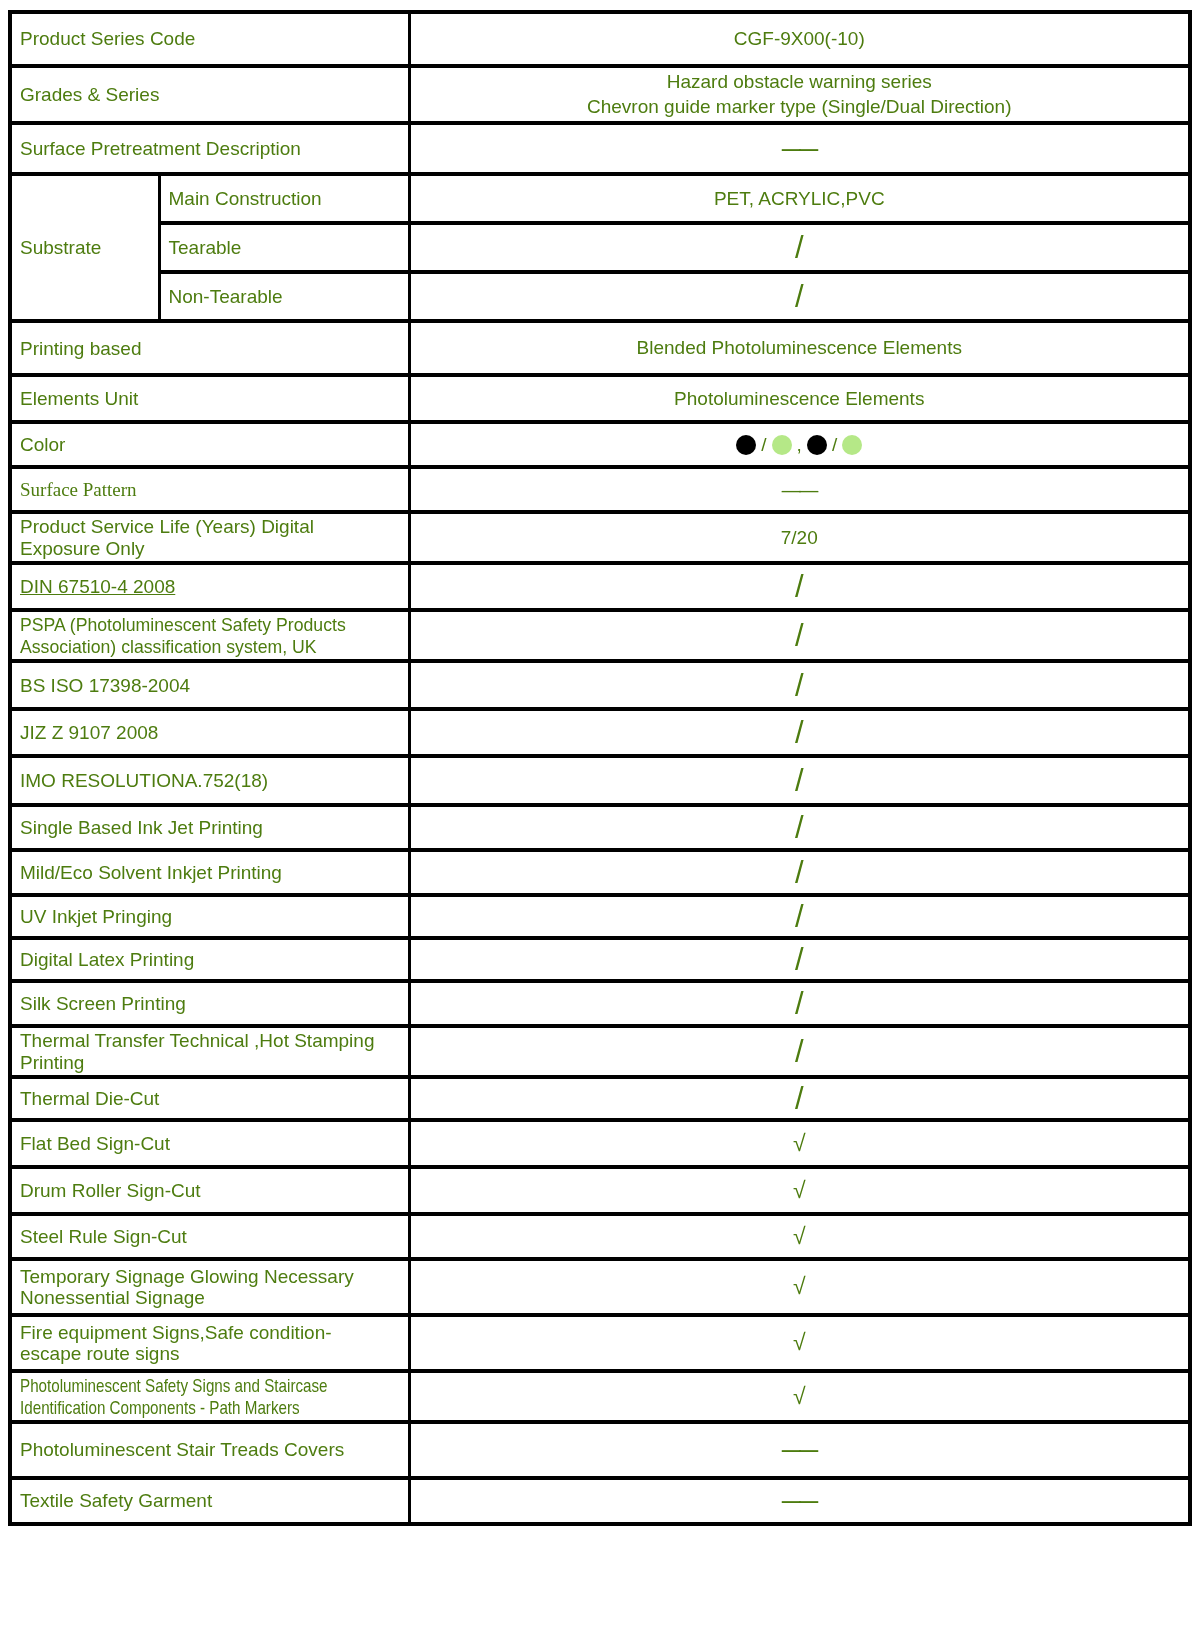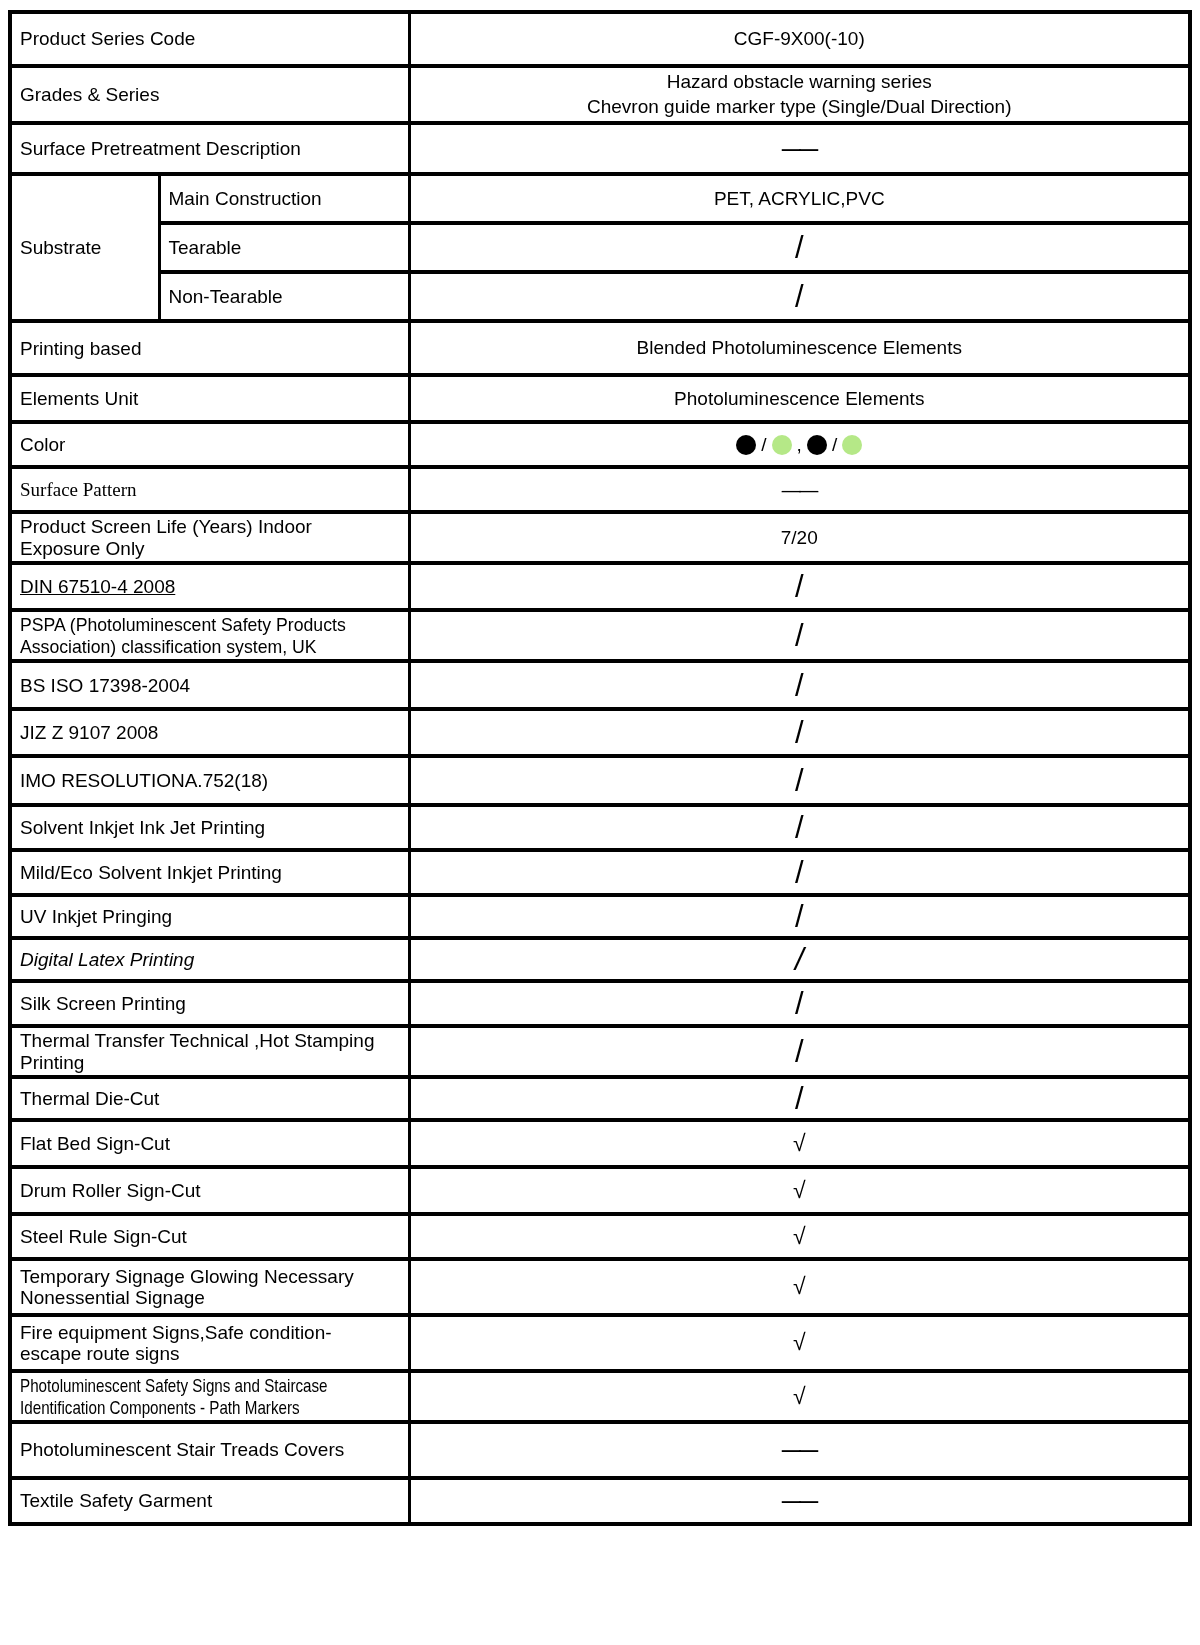--- a/index.html
+++ b/index.html
@@ -5,21 +5,21 @@
 <style>
   html, body { margin: 0; padding: 0; background: #ffffff; }
   .page {
     position: relative;
     width: 1200px;
     height: 1645px;
     box-sizing: border-box;
     padding: 10px 8px;
     background: #ffffff;
     font-family: "Liberation Sans", "DejaVu Sans", sans-serif;
-    color: #000000;
+    color: #4d7c0f;
     overflow: hidden;
   }
   table.spec-table {
     border-collapse: collapse;
     table-layout: fixed;
     width: 1184px;
     border: 4px solid #000;
   }
   col.c1 { width: 149px; }
   col.c2 { width: 250px; }
@@ -137,21 +137,21 @@
           <td class="value-cell"><span class="color-dot" style="background: rgb(0, 0, 0);"></span><span class="dot-sep">/</span><span class="color-dot" style="background: rgb(181, 232, 135);"></span><span class="dot-sep">,</span><span class="color-dot" style="background: rgb(0, 0, 0);"></span><span class="dot-sep">/</span><span class="color-dot" style="background: rgb(181, 232, 135);"></span></td>
         </tr>
         <tr style="height: 45px; font-family: Liberation Serif, serif;">
           <td class="label-cell" colspan="2">
             <span class="lbl-line">Surface Pattern</span>
           </td>
           <td class="value-cell"><span class="dash-mark">——</span></td>
         </tr>
         <tr style="height: 47px;">
           <td class="label-cell" colspan="2">
-            <span class="lbl-line">Product Screen Life (Years) Indoor</span>
+            <span class="lbl-line">Product Service Life (Years) Digital</span>
             <span class="lbl-line">Exposure Only</span>
           </td>
           <td class="value-cell">
             <span class="val-line">7/20</span>
           </td>
         </tr>
         <tr style="height: 47px; text-decoration: underline;">
           <td class="label-cell" colspan="2">
             <span class="lbl-line">DIN 67510-4 2008</span>
           </td>
@@ -177,37 +177,37 @@
           <td class="value-cell"><span class="slash-mark">/</span></td>
         </tr>
         <tr style="height: 49px;">
           <td class="label-cell" colspan="2">
             <span class="lbl-line">IMO RESOLUTIONA.752(18)</span>
           </td>
           <td class="value-cell"><span class="slash-mark">/</span></td>
         </tr>
         <tr style="height: 45px;">
           <td class="label-cell" colspan="2">
-            <span class="lbl-line">Solvent Inkjet Ink Jet Printing</span>
+            <span class="lbl-line">Single Based Ink Jet Printing</span>
           </td>
           <td class="value-cell"><span class="slash-mark">/</span></td>
         </tr>
         <tr style="height: 45px;">
           <td class="label-cell" colspan="2">
             <span class="lbl-line">Mild/Eco Solvent Inkjet Printing</span>
           </td>
           <td class="value-cell"><span class="slash-mark">/</span></td>
         </tr>
         <tr style="height: 43px;">
           <td class="label-cell" colspan="2">
             <span class="lbl-line">UV Inkjet Pringing</span>
           </td>
           <td class="value-cell"><span class="slash-mark">/</span></td>
         </tr>
-        <tr style="height: 43px; font-style: italic;">
+        <tr style="height: 43px;">
           <td class="label-cell" colspan="2">
             <span class="lbl-line">Digital Latex Printing</span>
           </td>
           <td class="value-cell"><span class="slash-mark">/</span></td>
         </tr>
         <tr style="height: 45px;">
           <td class="label-cell" colspan="2">
             <span class="lbl-line">Silk Screen Printing</span>
           </td>
           <td class="value-cell"><span class="slash-mark">/</span></td>

